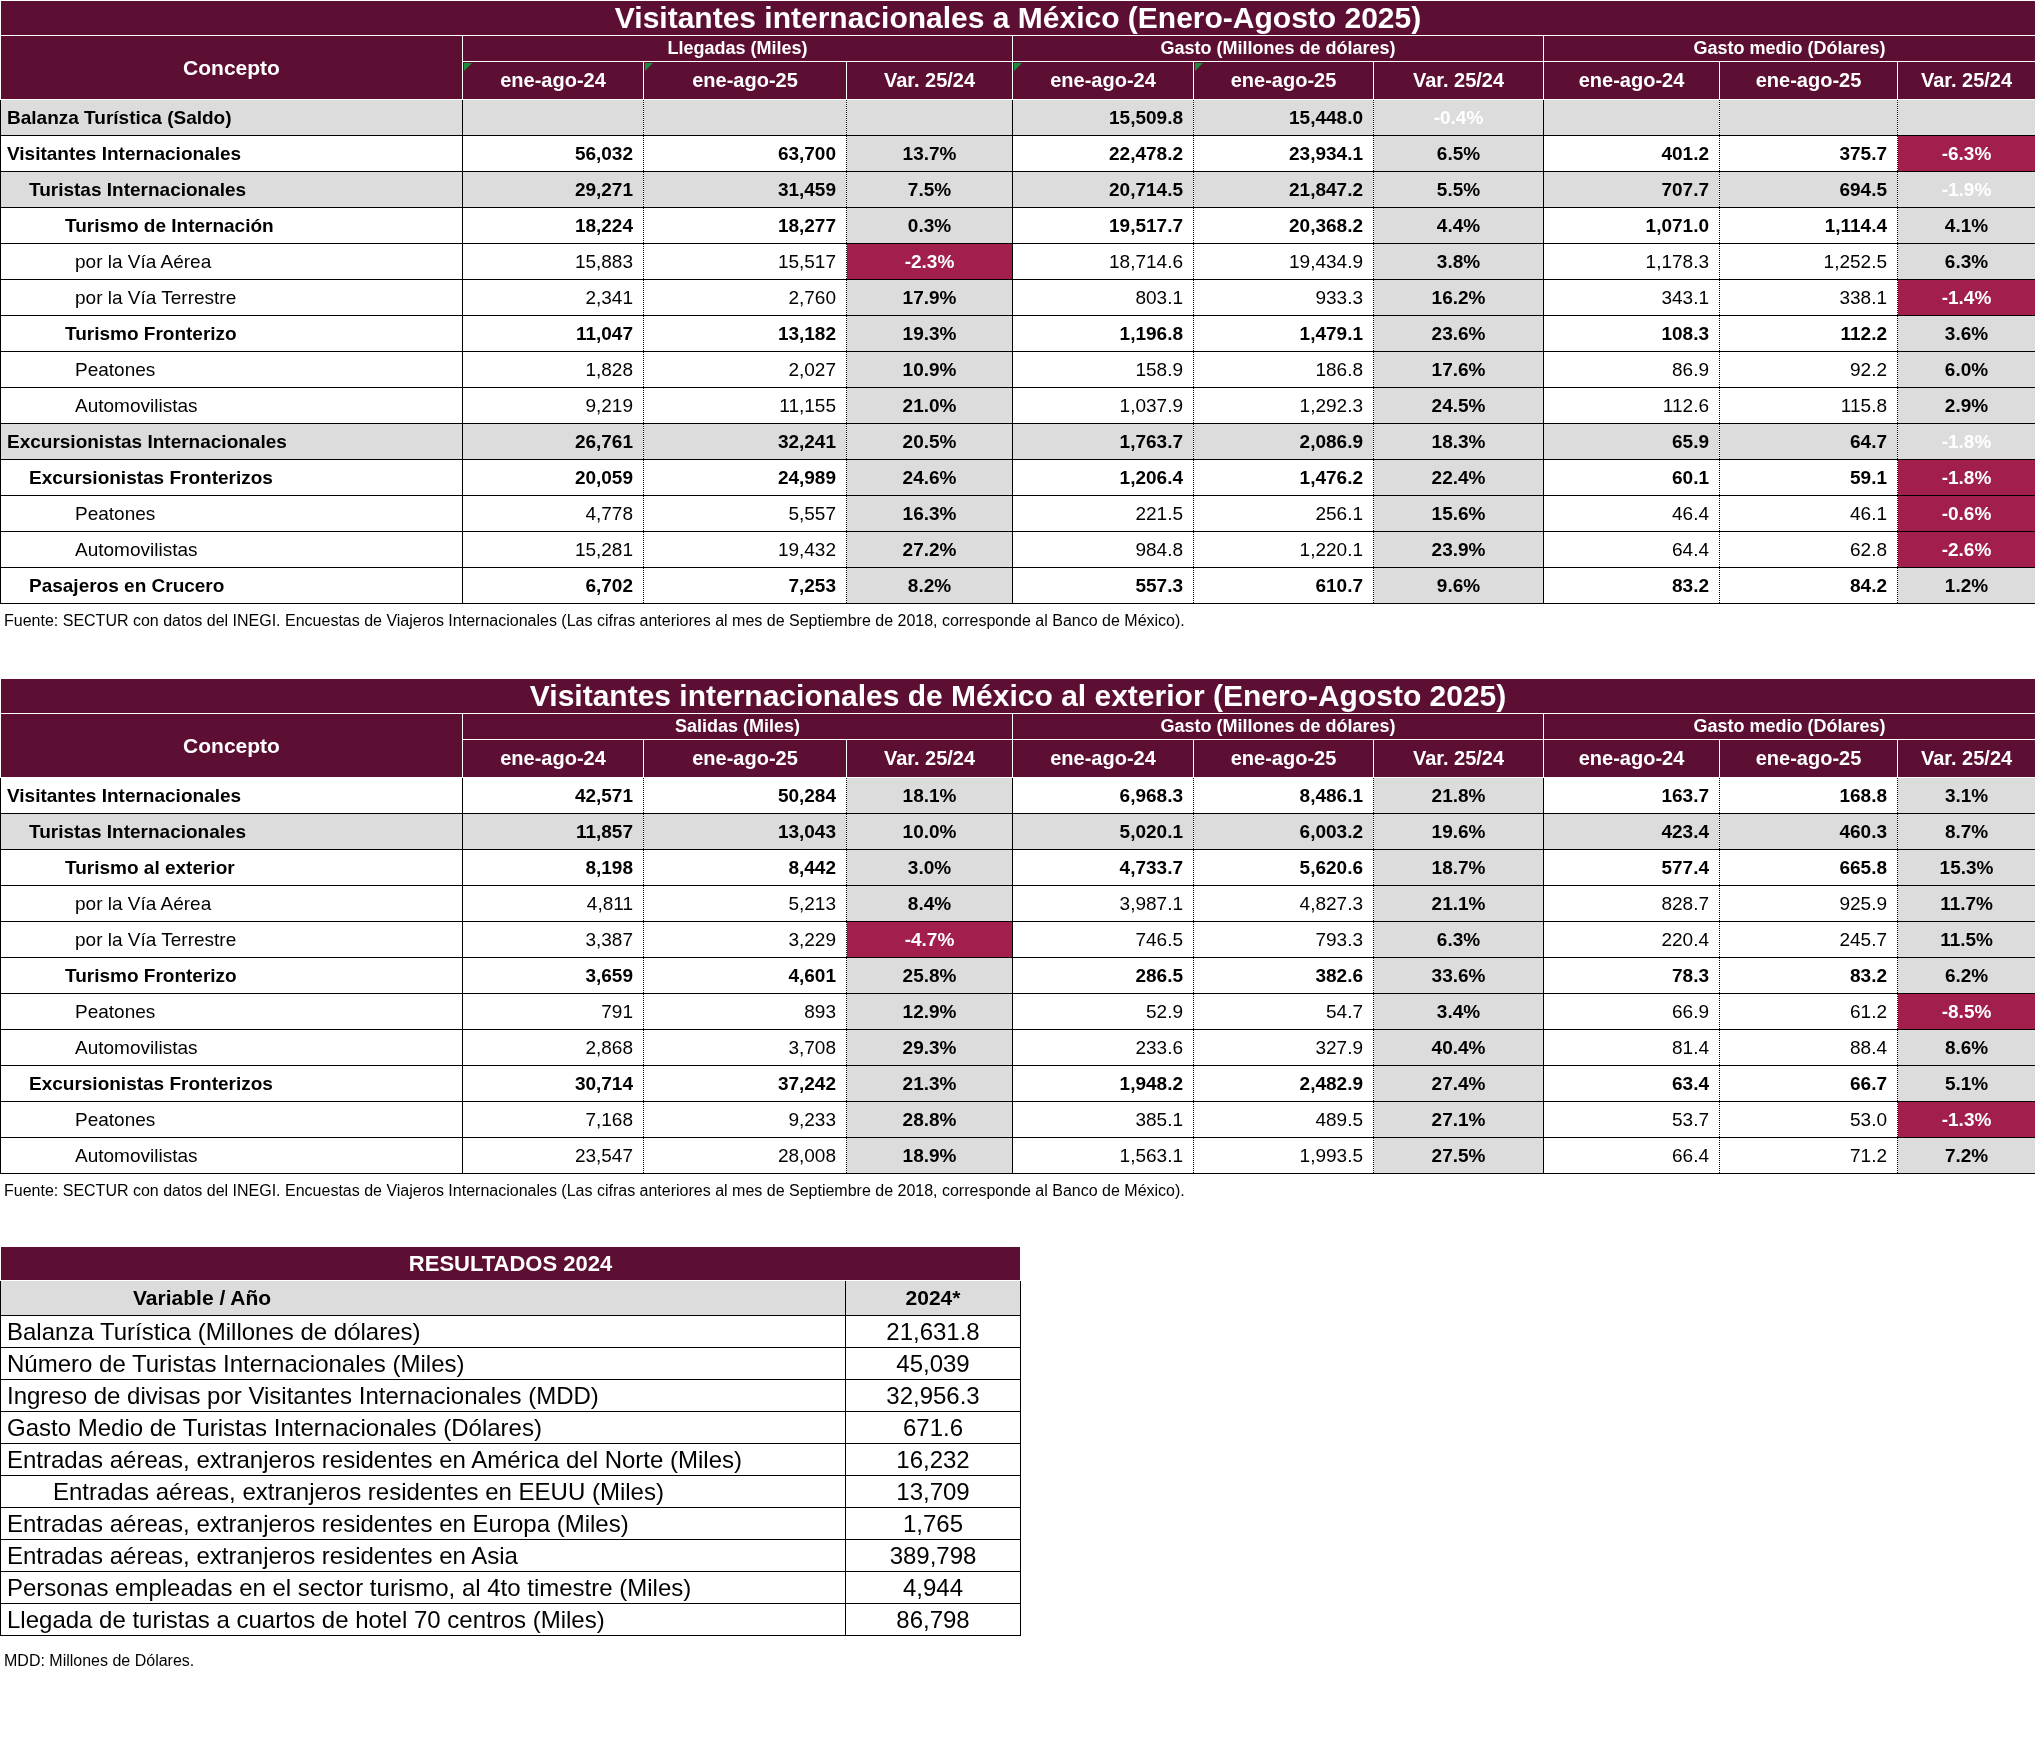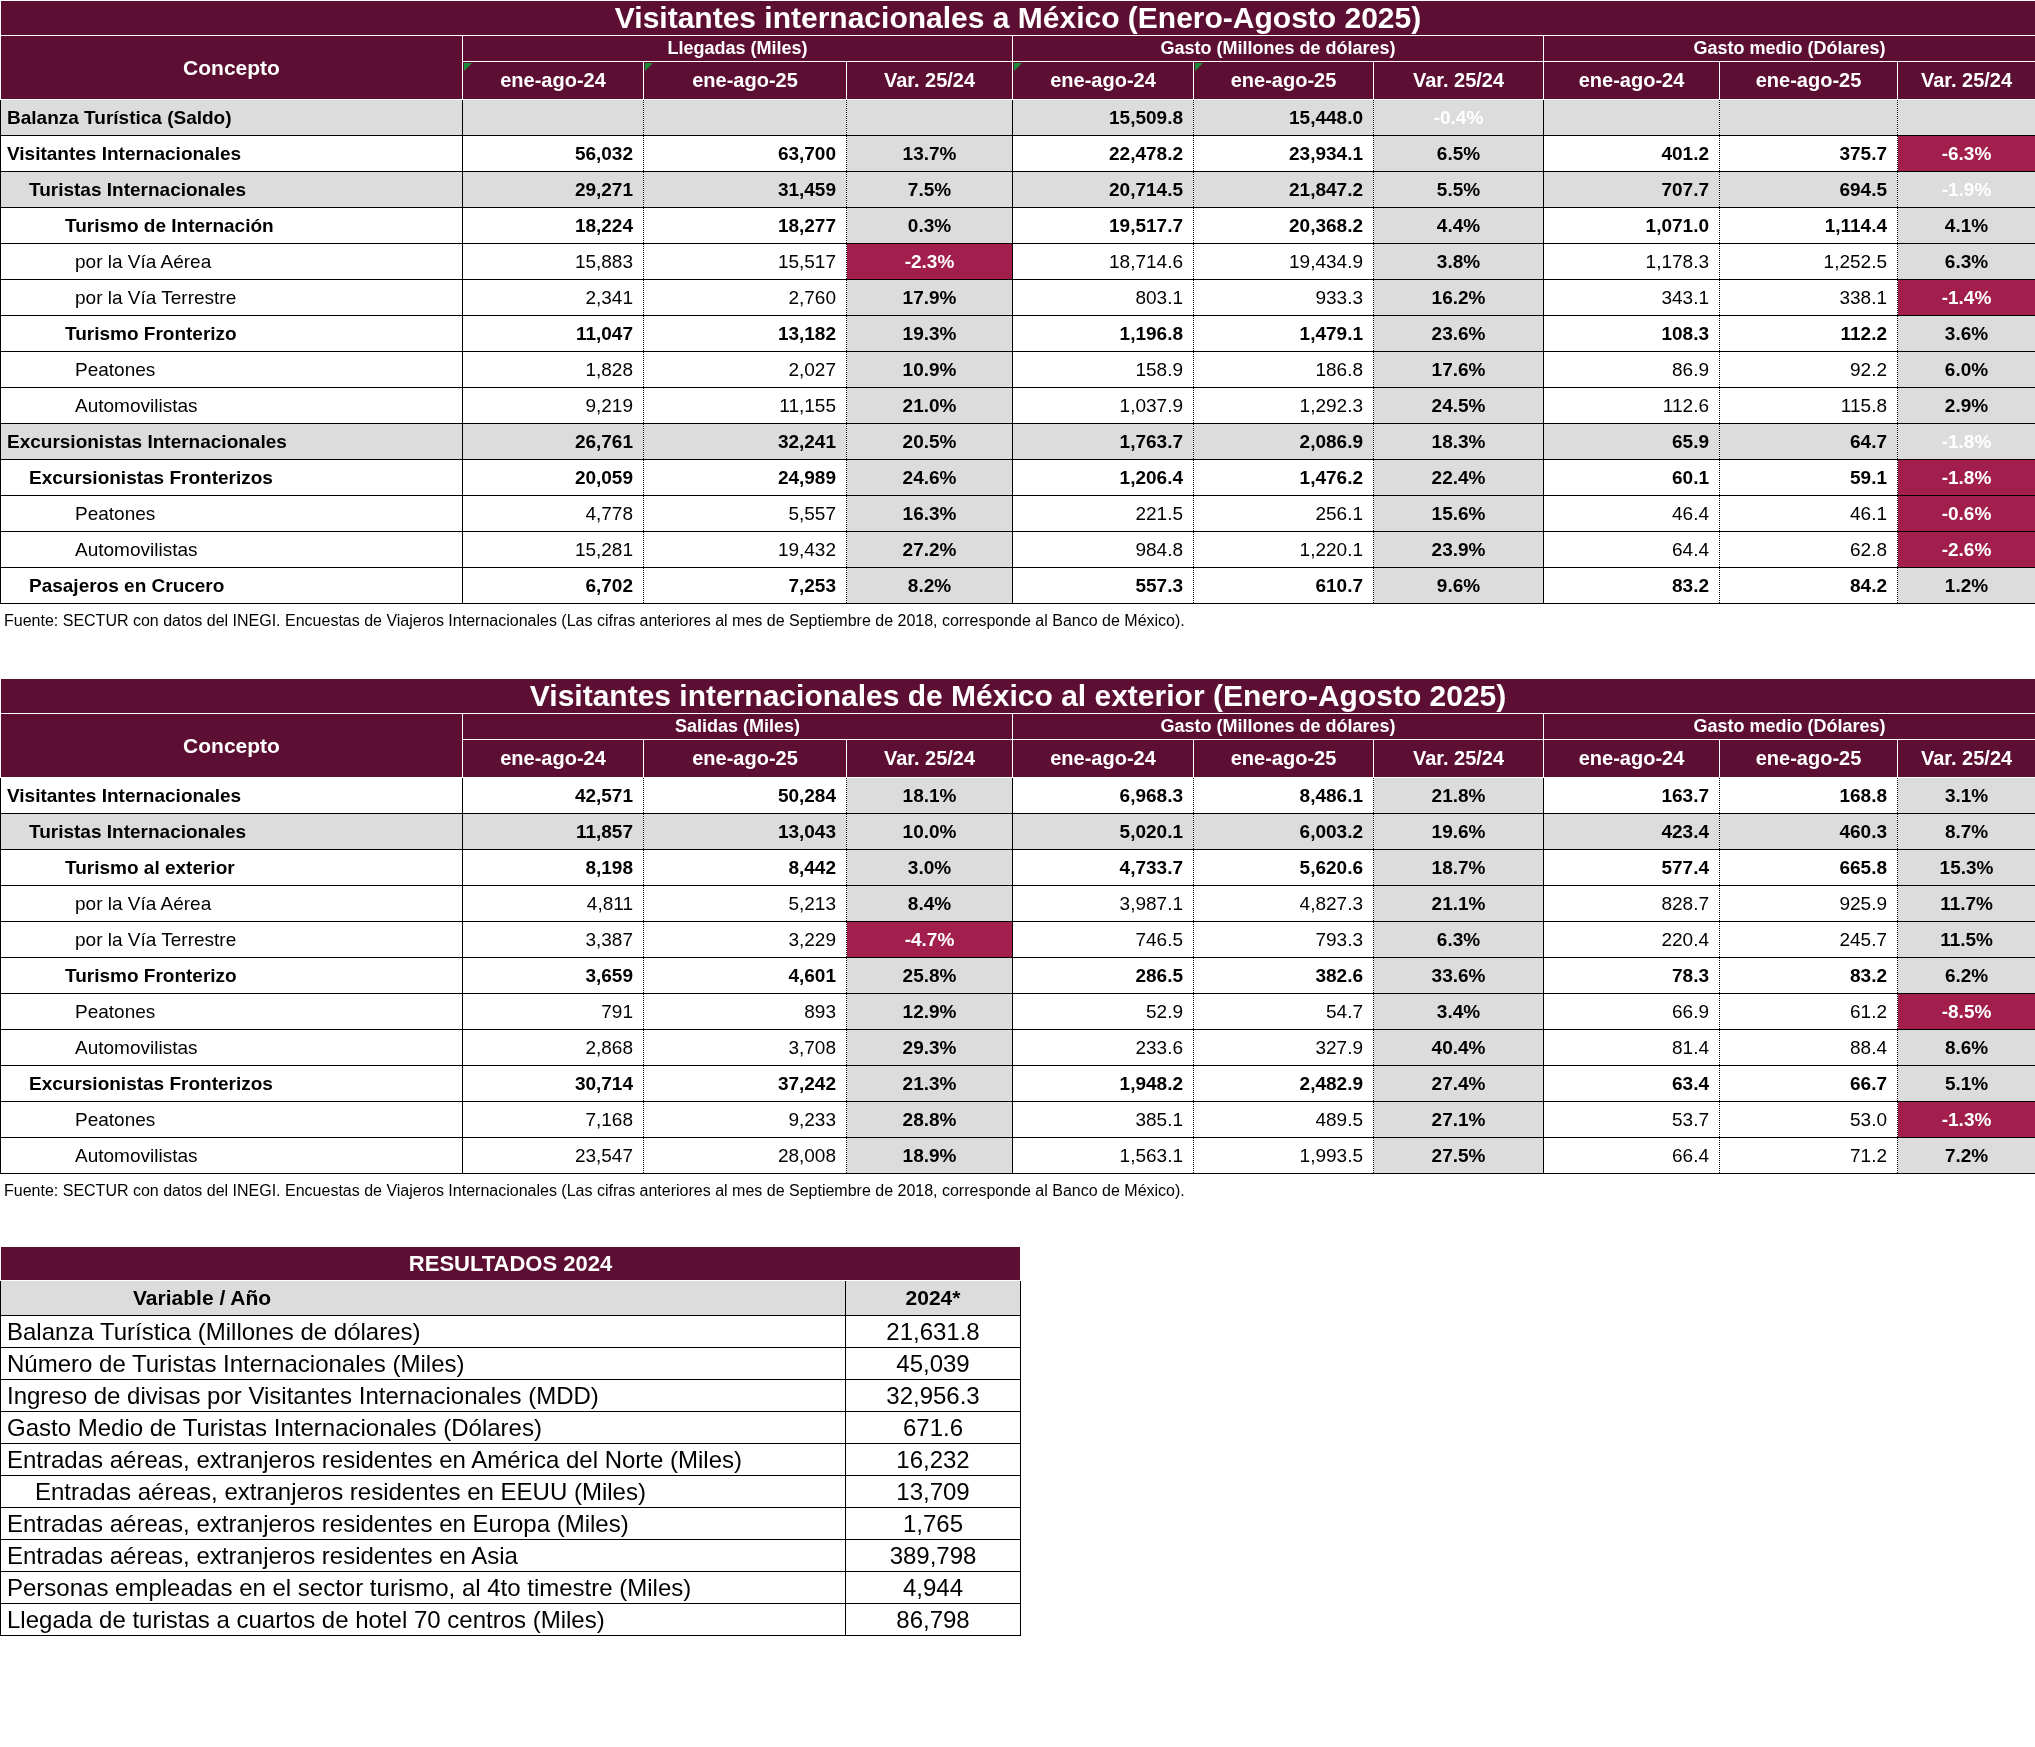--- a/index.html
+++ b/index.html
@@ -65,21 +65,21 @@
   .results thead th.col-h {
     background: #DCDCDC; font-weight: bold; font-size: 21px; height: 35px;
     border: 1px solid #000; text-align: center;
   }
   .results thead th.label-h { text-align: left; padding-left: 132px; }
   .results td {
     height: 32px; font-size: 24px; border: 1px solid #000;
     padding: 0; background: #fff; white-space: nowrap; overflow: hidden;
   }
   .results td.label { text-align: left; padding-left: 6px; }
-  .results td.label.indent-1 { padding-left: 34px; margin-top: 42px; }
+  .results td.label.indent-1 { padding-left: 52px; margin-top: 42px; }
   .results td.value { text-align: center; }
 
   
   .src-note { font-size: 16px; margin: 8px 0 0 4px; }
   .foot-note { font-size: 16px; margin: 16px 0 0 4px; }
   #table2 { margin-top: 48px; }
 </style>
 </head>
 <body>
 
@@ -515,14 +515,15 @@
         <tr>
           <td class="label">Personas empleadas en el sector turismo, al 4to timestre (Miles)</td>
           <td class="value">4,944</td>
         </tr>
         <tr>
           <td class="label">Llegada de turistas a cuartos de hotel 70 centros (Miles)</td>
           <td class="value">86,798</td>
         </tr>
       </tbody>
     </table>
+  <p class="foot-note">MDD: Millones de Dólares.</p>
 
 </div>
 
 </body></html>

